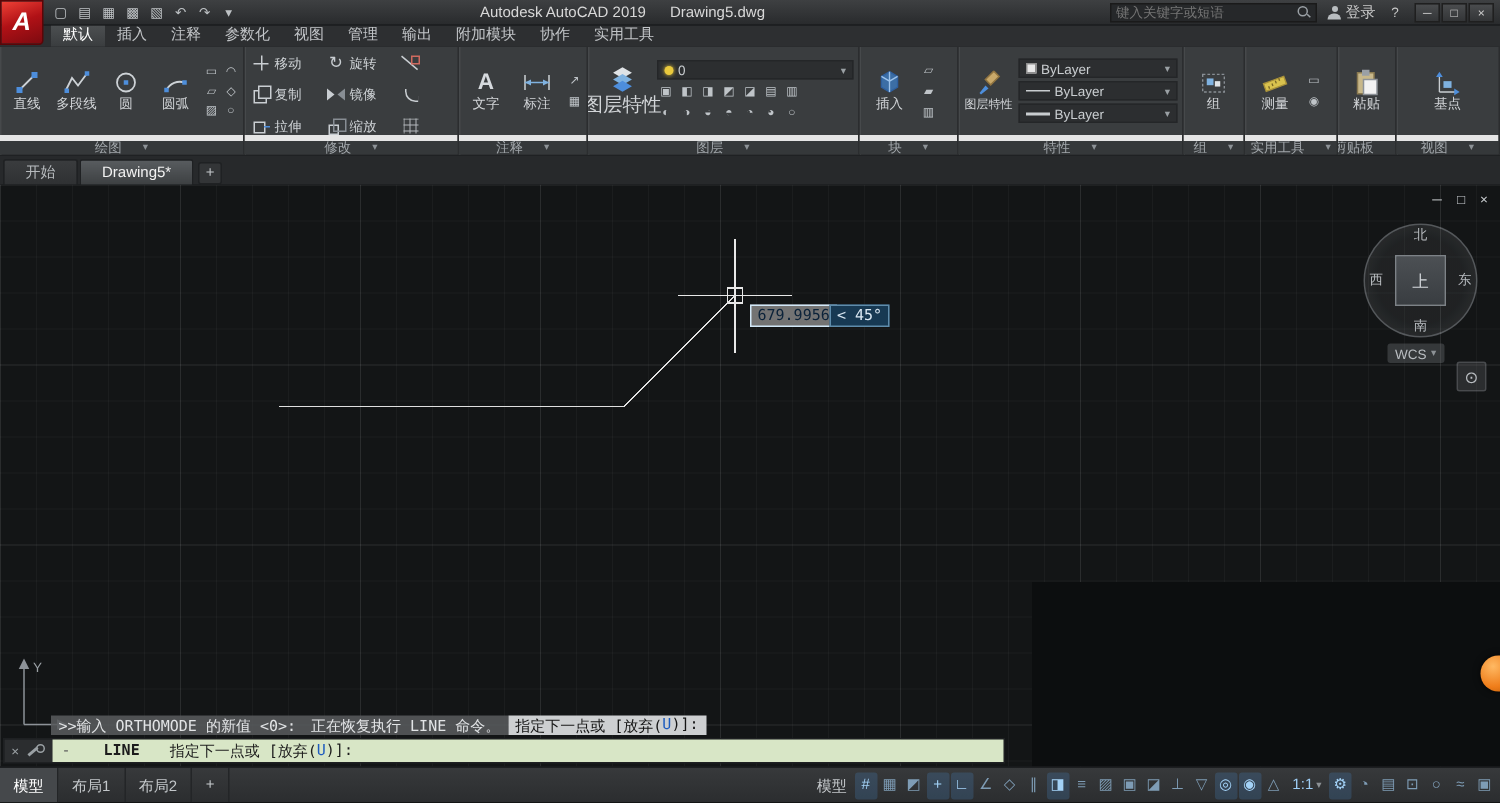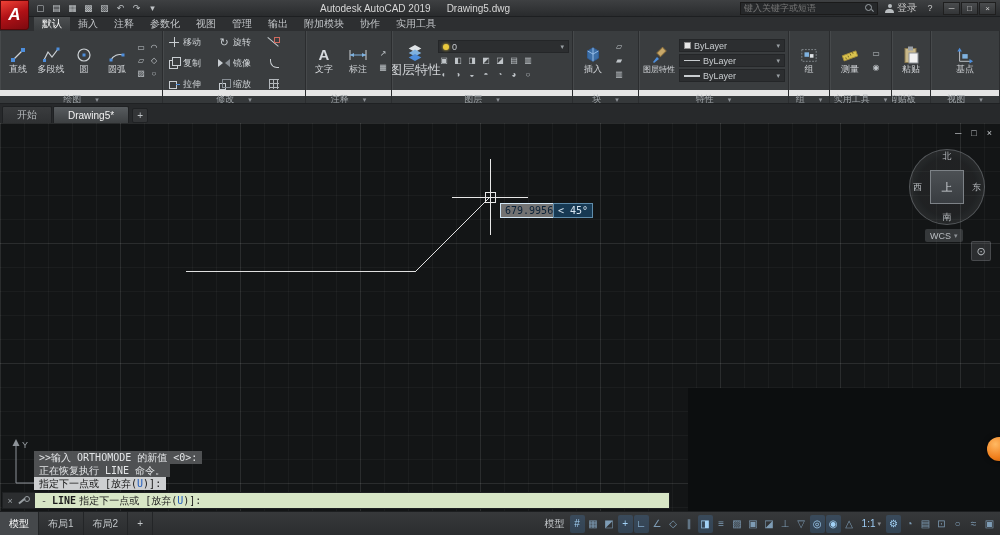--- a/index.html
+++ b/index.html
@@ -29,21 +29,21 @@
 
   
   .rtabs{position:absolute;top:17px;left:0;right:0;height:14px;background:#2d2f31;display:flex;align-items:stretch;padding-left:34px;z-index:35}
   .rtab{padding:0 8px;font-size:10px;line-height:14px;color:#c2c5c8;white-space:nowrap}
   .rtab.active{background:linear-gradient(#4c4f51,#3a3d3f);color:#fff}
 
   
   .ribbon{position:absolute;top:31px;left:0;right:0;height:73px;background:#3a3d3f;display:flex;z-index:30;border-bottom:1px solid #1f2123}
   .panel{display:flex;flex-direction:column;border-right:1px solid #2b2d2f;box-shadow:inset 1px 0 0 #46494b;overflow:hidden}
   .p-body{flex:1;display:flex;align-items:center;padding:2px 3px;gap:3px;overflow:hidden}
-  .p-label{height:13px;flex:none;display:flex;align-items:center;justify-content:center;gap:14px;font-size:9px;color:#a2a7ab;background:#35383a;border-top:6px solid #e5e5e5;white-space:nowrap}
+  .p-label{height:13px;flex:none;display:flex;align-items:center;justify-content:center;gap:14px;font-size:9px;color:#a2a7ab;background:#35383a;border-top:4px solid #e5e5e5;white-space:nowrap}
   .chev{font-size:7px;color:#8d9296;line-height:1}
   .tool{display:flex;flex-direction:column;align-items:center;justify-content:center;gap:1px}
   .tool .tlabel{font-size:9px;color:#d2d5d8;line-height:1.05;white-space:nowrap;text-align:center}
   .tool.big{width:30px;flex:none}
   .bigA{font-size:15px;font-weight:bold;color:#d6dade;line-height:18px}
   .mini-col{display:grid;grid-template-columns:repeat(2,12px);grid-auto-rows:12px;gap:1px;flex:none}
   .mini-col1{display:flex;flex-direction:column;gap:2px;flex:none}
   .mini-row{display:flex;gap:2px}
   .mgi{font-size:8px;color:#bfc4c8;width:12px;height:12px;display:flex;align-items:center;justify-content:center;line-height:1}
   .gi{font-size:11px;color:#c9ced2;line-height:1;width:12px;text-align:center;flex:none}
@@ -107,28 +107,28 @@
   .vc-s{left:50%;bottom:3px;transform:translateX(-50%)}
   .vc-w{left:4px;top:50%;transform:translateY(-50%)}
   .vc-e{right:4px;top:50%;transform:translateY(-50%)}
   .vc-top{position:absolute;left:50%;top:50%;transform:translate(-50%,-50%);width:34px;height:34px;background:linear-gradient(#4c5054,#393d41);border:1px solid #7d8287;color:#d2d6da;display:flex;align-items:center;justify-content:center;font-size:11px}
   .wcs{position:absolute;left:925px;top:106px;height:13px;padding:0 5px;background:rgba(110,114,118,.38);border-radius:2px;color:#b9bdc1;font-size:9px;display:flex;align-items:center;gap:3px;z-index:4}
   .navbar{position:absolute;left:971px;top:118px;width:20px;height:20px;background:rgba(130,134,138,.22);border:1px solid rgba(160,165,170,.25);border-radius:2px;color:#b9bdc1;display:flex;align-items:center;justify-content:center;font-size:11px;z-index:4}
   .badge{position:absolute;right:-11px;top:314px;width:24px;height:24px;border-radius:50%;background:radial-gradient(circle at 35% 30%,#ffb963,#ef7d1a 60%,#b55806);box-shadow:0 0 5px rgba(0,0,0,.65);z-index:5}
   .ucs{position:absolute;left:6px;top:312px;z-index:1}
 
   
-  .cmd-hist{position:absolute;left:34px;bottom:21px;z-index:6;display:flex;flex-direction:column;align-items:flex-start}
+  .cmd-hist{position:absolute;left:34px;bottom:21px;z-index:6;display:flex;flex-direction:row;align-items:flex-start}
   .chl{height:13px;display:flex;align-items:center;padding:0 5px;font-size:10px;font-family:"DejaVu Sans Mono",monospace;white-space:pre}
   .chl.dark{background:rgba(88,90,92,.88);color:#e2e4e6}
   .chl.light{background:#cdcfd1;color:#141414}
   .cmd-row{position:absolute;left:2px;bottom:2px;width:668px;height:17px;display:flex;z-index:6;border:1px solid #1e2022}
   .cmd-tools{width:32px;background:#2b2d2f;display:flex;align-items:center;justify-content:space-evenly;color:#9aa0a4;font-size:9px;flex:none}
   .cmd-field{flex:1;background:#d8e6c6;display:flex;align-items:center;padding:0 6px;font-size:10px;color:#1c1c1c;font-family:"DejaVu Sans Mono",monospace;white-space:pre}
-  .cmd-field .cname{font-weight:bold;margin:0 3px}
+  .cmd-field .cname{font-weight:bold;margin:0 20px}
   .cmd-field .cdash{color:#5a5a5a;margin-right:2px}
   .ulink{color:#1d5bbf}
 
   
   .bottombar{position:absolute;left:0;right:0;bottom:0;height:24px;background:linear-gradient(#37393b,#2b2d2f);border-top:1px solid #1c1e20;display:flex;align-items:center;font-size:10px;z-index:40}
   .ltabs{display:flex;align-items:stretch;height:100%}
   .ltab{padding:0 9px;display:flex;align-items:center;color:#c3c7ca;border-right:1px solid #232527;white-space:nowrap}
   .ltab.active{background:#45484b;color:#fff}
   .status{margin-left:auto;display:flex;align-items:center;padding-right:3px}
   .sticons{display:flex;gap:1px}

